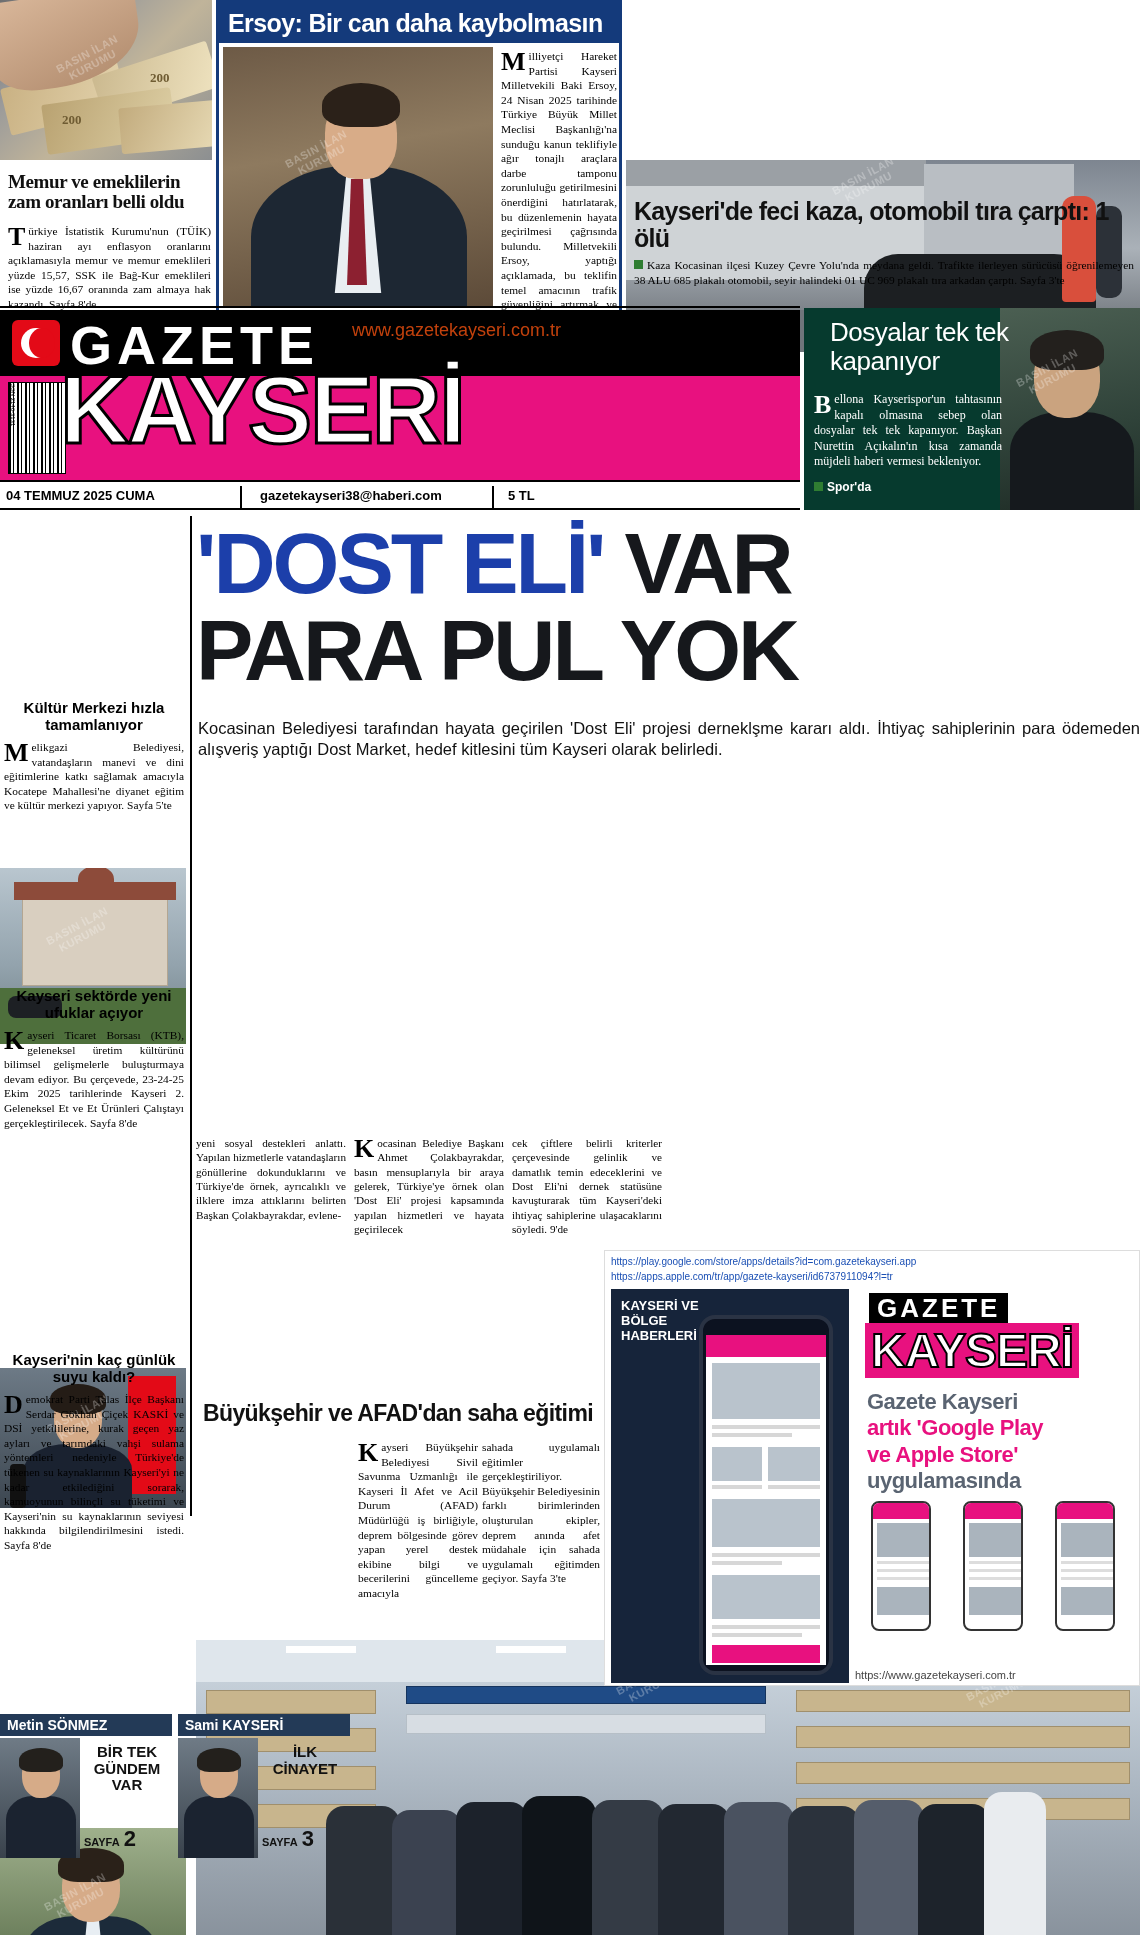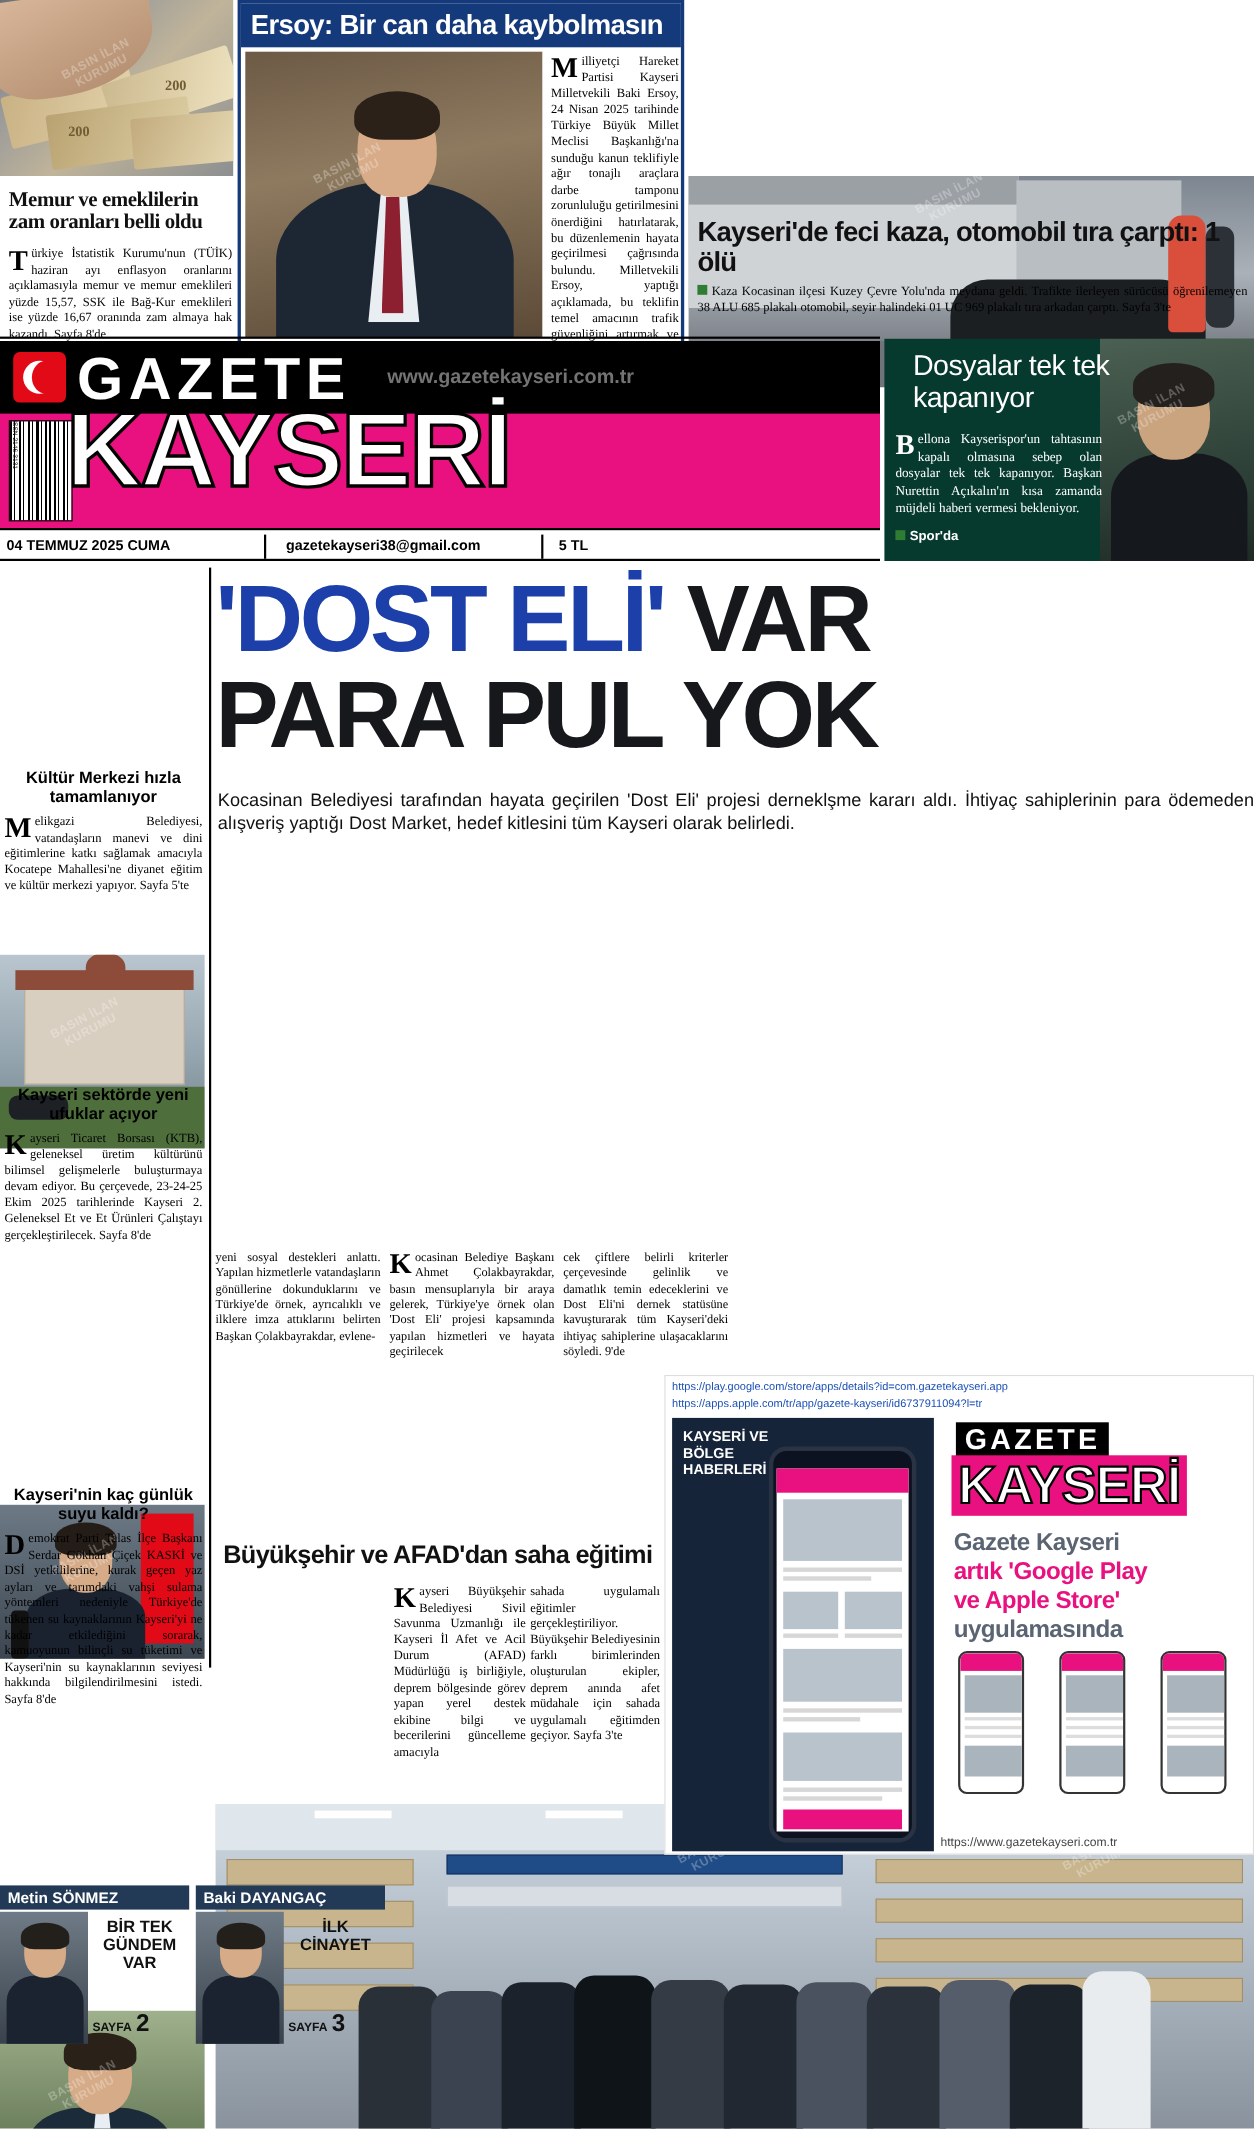--- a/index.html
+++ b/index.html
@@ -137,23 +137,23 @@
   }
   #mh-flag .moon { left:9px; top:8px; width:30px; height:30px; border-radius:50%; }
   #mh-flag .moon2 { position:absolute; left:17px; top:8px; width:26px; height:30px; border-radius:50%; background:#e30a17; }
   #mh-kayseri {
     position:absolute; left:60px; top:52px;
     font-family:"Liberation Sans", sans-serif; font-weight:bold;
     font-size:96px; color:#fff; letter-spacing:-2px; line-height:1;
     -webkit-text-stroke: 3px #000;
   }
   #mh-url {
-    position:absolute; left:352px; top:22px;
-    font-family:"Liberation Sans", sans-serif; font-weight:bold;
-    font-size:18px; color:#737373;
+    position:absolute; left:352px; top:10px;
+    font-family:"Liberation Sans", sans-serif; font-weight:normal;
+    font-size:18px; color:#c2410c;
   }
   #mh-barcode {
     position:absolute; left:8px; top:72px; width:58px; height:92px;
     background:repeating-linear-gradient(90deg,#000 0 2px,#fff 2px 4px,#000 4px 5px,#fff 5px 8px);
     border:1px solid #000;
   }
   #mh-barcode-text{
     position:absolute; left:4px; top:72px; width:12px; height:92px;
     writing-mode:vertical-rl; font-size:6px; font-family:"Liberation Sans",sans-serif; color:#000;
   }
@@ -427,21 +427,21 @@
         <div class="moon2"></div>
     </div>
     <div id="mh-gazete">GAZETE</div>
     <div id="mh-url">www.gazetekayseri.com.tr</div>
     <div id="mh-kayseri">KAYSERİ</div>
     <div id="mh-barcode"></div>
     <div id="mh-barcode-text">ISSN 2146-3131</div>
     <div id="mh-bottom">
       <span id="mh-date">04 TEMMUZ 2025 CUMA</span>
       <span class="mh-sep" style="left:240px;"></span>
-      <span id="mh-mail">gazetekayseri38@gmail.com</span>
+      <span id="mh-mail">gazetekayseri38@haberi.com</span>
       <span class="mh-sep" style="left:492px;"></span>
       <span id="mh-price">5 TL</span>
     </div>
   </div>
 
   <div class="abs" id="dosya-box">
     <div class="photo" id="dosya-photo">
       <div class="suit"></div>
         <div class="head"></div>
         <div class="hair"></div>
@@ -614,21 +614,21 @@
           <div class="head"></div>
           <div class="hair"></div>
       </div>
       <div class="author-title">BİR TEK GÜNDEM VAR</div>
       <div class="author-page">
         <span>SAYFA</span><span class="num">2</span>
       </div>
     </div>
 
     <div class="col-author" style="left:178px;">
-      <div class="author-bar">Baki DAYANGAÇ</div>
+      <div class="author-bar">Sami KAYSERİ</div>
       <div class="author-photo">
         <div class="suit"></div>
           <div class="head"></div>
           <div class="hair"></div>
       </div>
       <div class="author-title">İLK CİNAYET</div>
       <div class="author-page">
         <span>SAYFA</span><span class="num">3</span>
       </div>
     </div>

